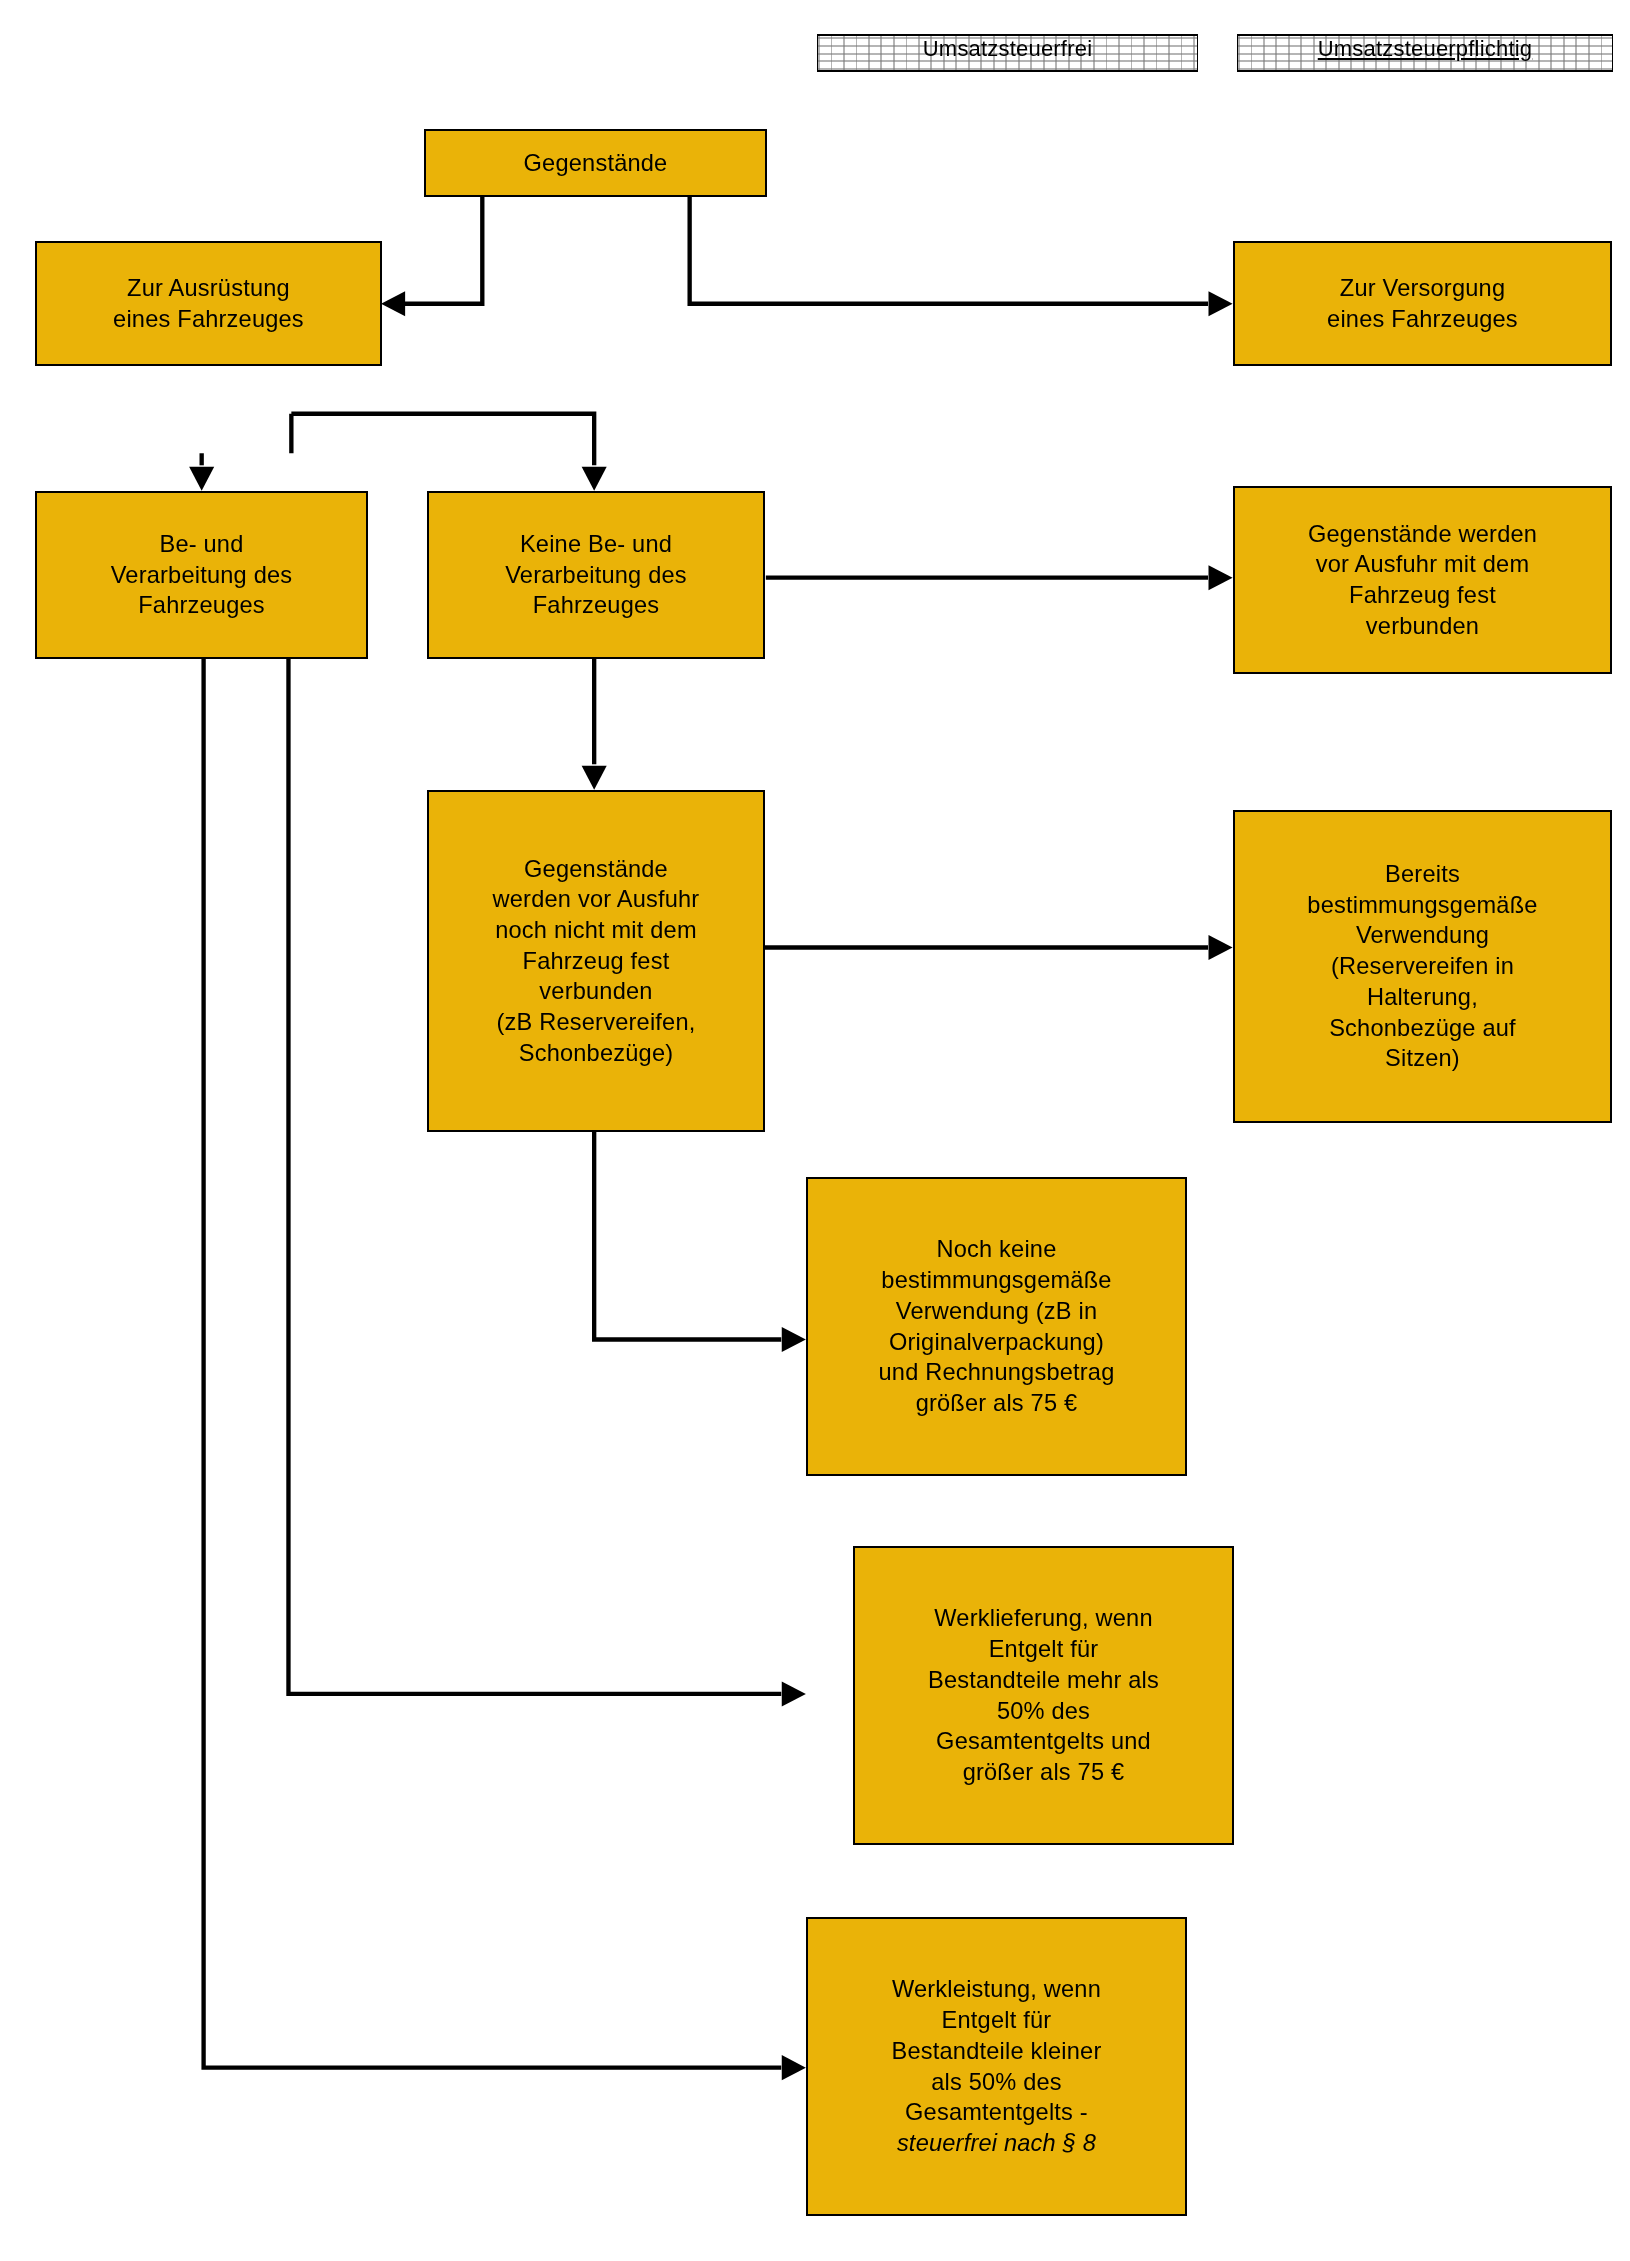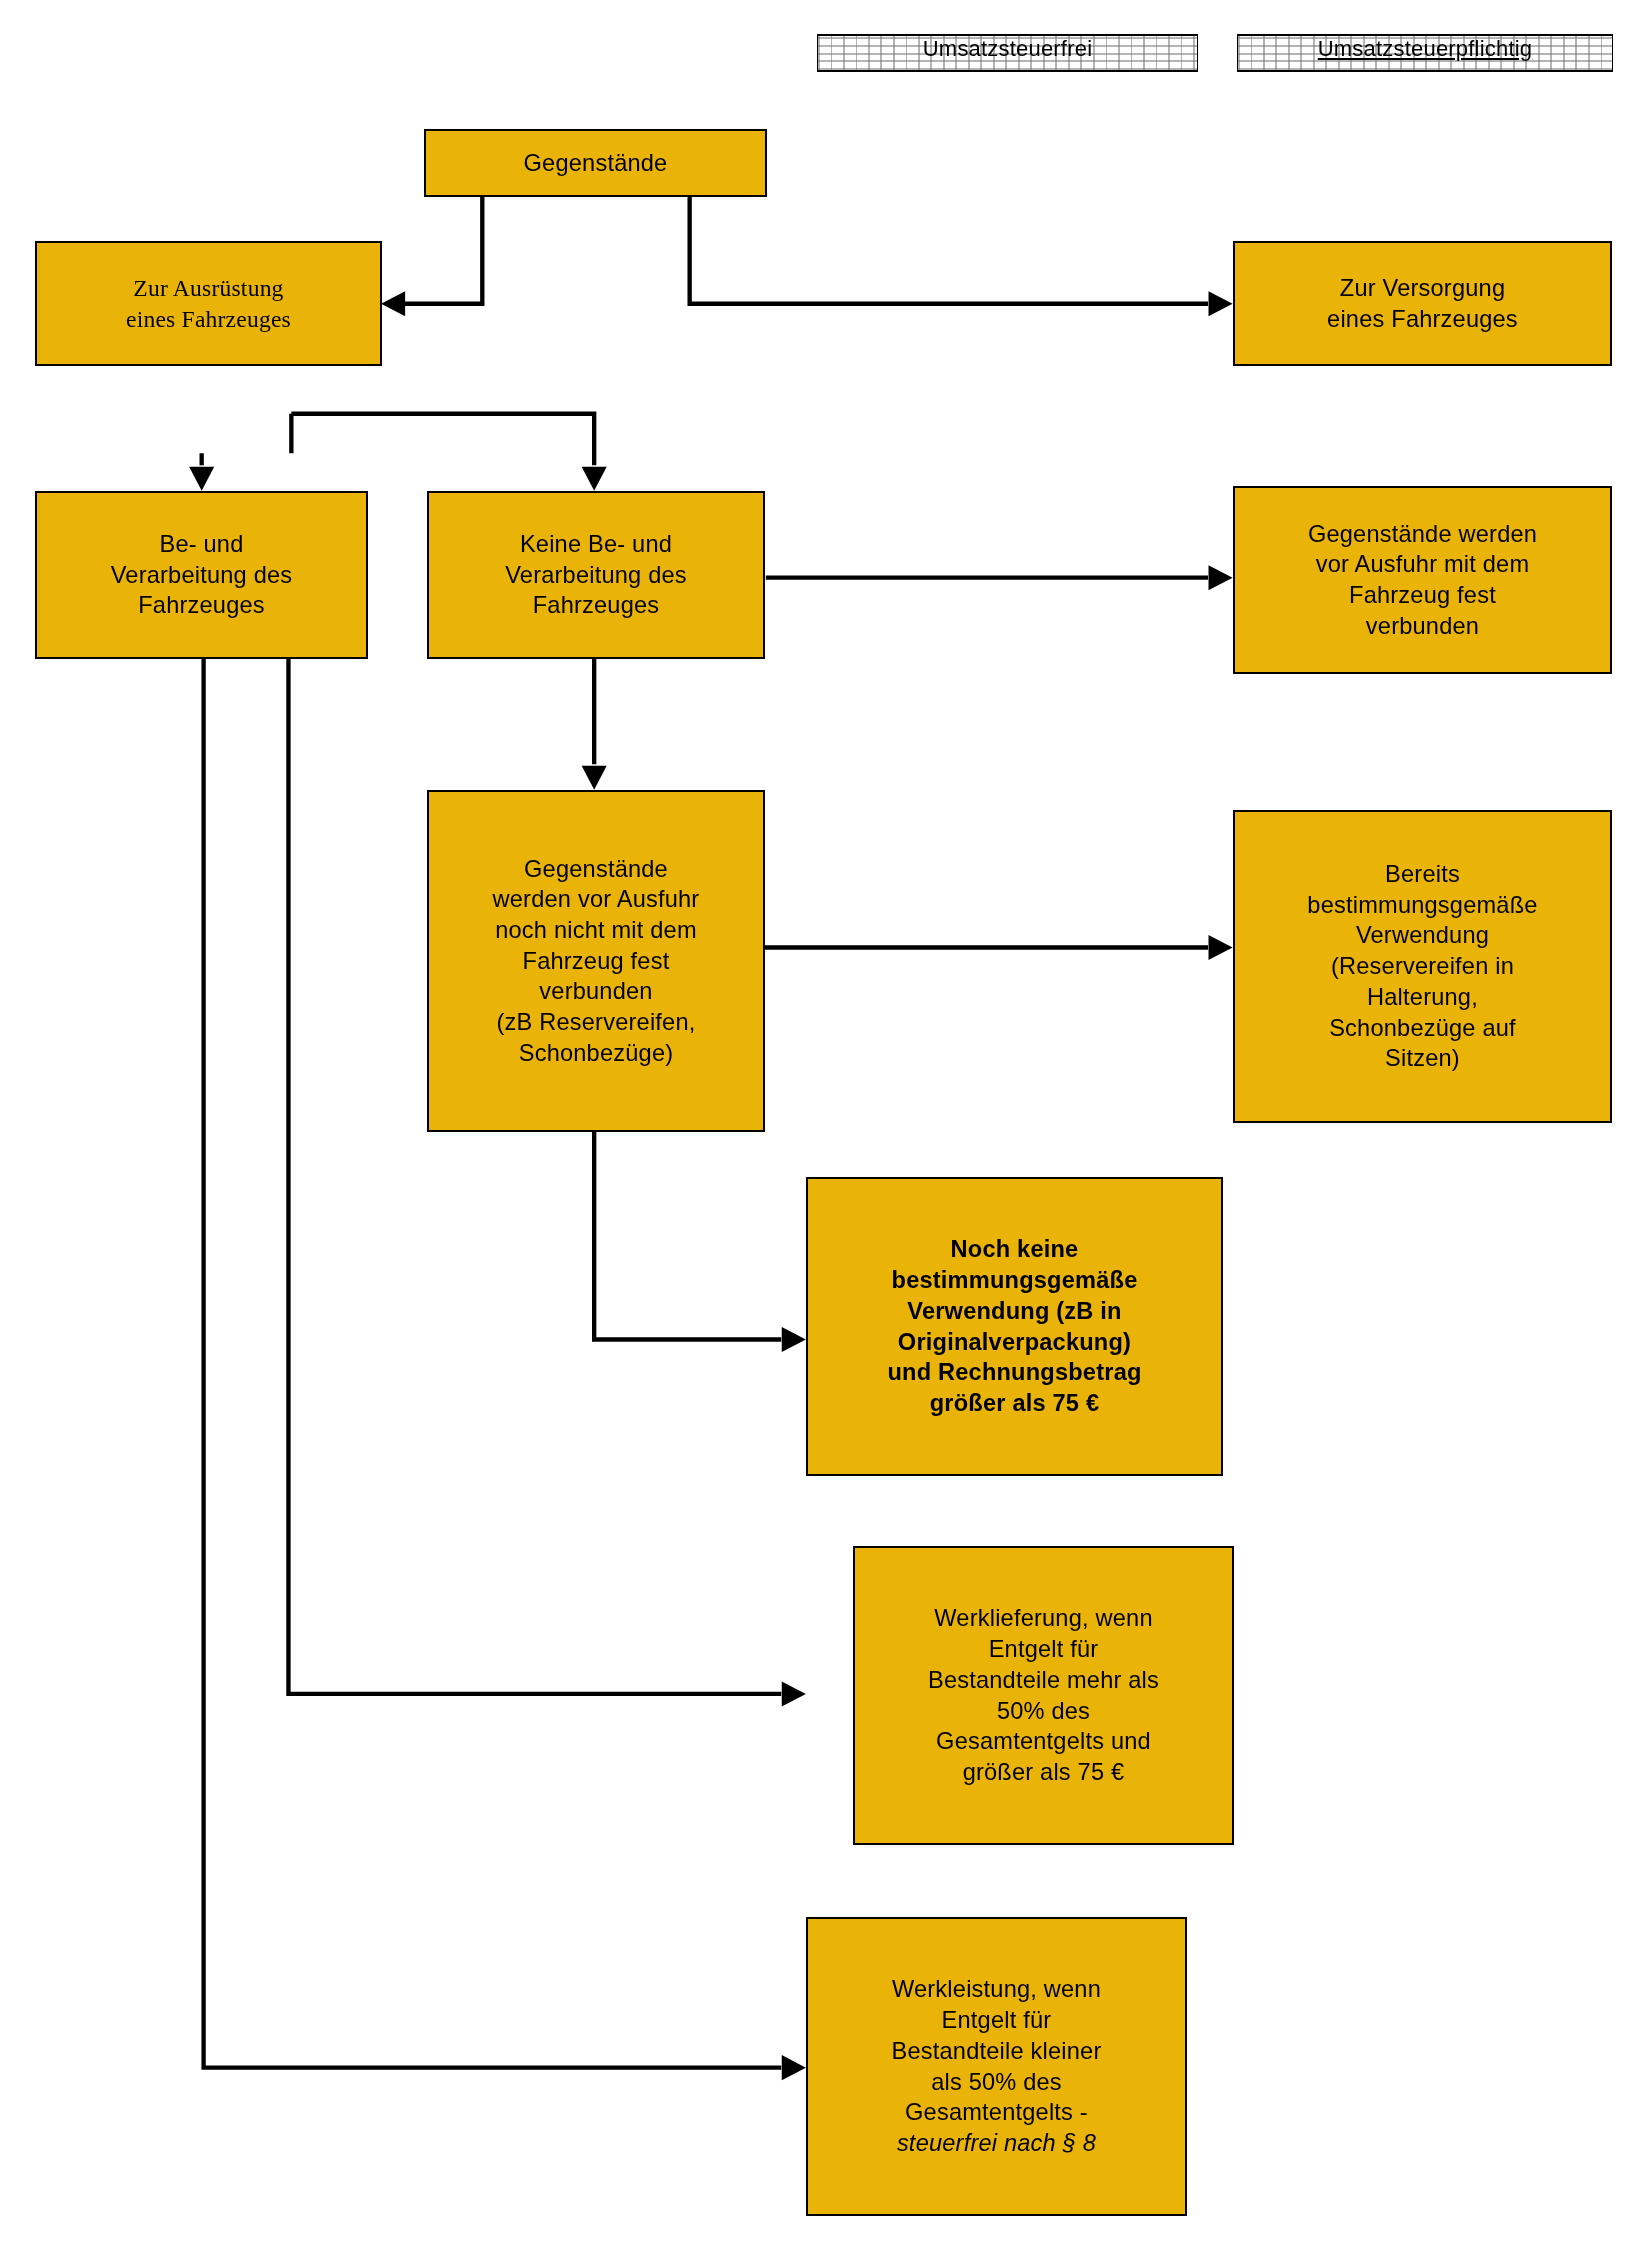--- a/index.html
+++ b/index.html
@@ -90,21 +90,21 @@
     <span>Umsatzsteuerfrei</span>
   </div>
   <div class="legend" style="left:1237px;top:34px;width:376px;height:38px;text-decoration:underline;">
     <span>Umsatzsteuerpflichtig</span>
   </div>
 
   <div class="node" style="left:424px;top:129px;width:343px;height:68px;">
     <span class="txt">Gegenstände</span>
   </div>
 
-  <div class="node" style="left:35px;top:241px;width:347px;height:125px;font-family:Liberation Serif, serif;">
+  <div class="node" style="left:35px;top:241px;width:347px;height:125px;">
     <span class="txt">Zur Ausrüstung
 eines Fahrzeuges</span>
   </div>
 
   <div class="node" style="left:1233px;top:241px;width:379px;height:125px;">
     <span class="txt">Zur Versorgung
 eines Fahrzeuges</span>
   </div>
 
   <div class="node" style="left:35px;top:491px;width:333px;height:168px;">
@@ -139,21 +139,21 @@
   <div class="node" style="left:1233px;top:810px;width:379px;height:313px;">
     <span class="txt">Bereits
 bestimmungsgemäße
 Verwendung
 (Reservereifen in
 Halterung,
 Schonbezüge auf
 Sitzen)</span>
   </div>
 
-  <div class="node" style="left:806px;top:1177px;width:417px;height:299px;font-weight:bold;">
+  <div class="node" style="left:806px;top:1177px;width:381px;height:299px;">
     <span class="txt">Noch keine
 bestimmungsgemäße
 Verwendung (zB in
 Originalverpackung)
 und Rechnungsbetrag
 größer als 75 €</span>
   </div>
 
   <div class="node" style="left:853px;top:1546px;width:381px;height:299px;">
     <span class="txt">Werklieferung, wenn

